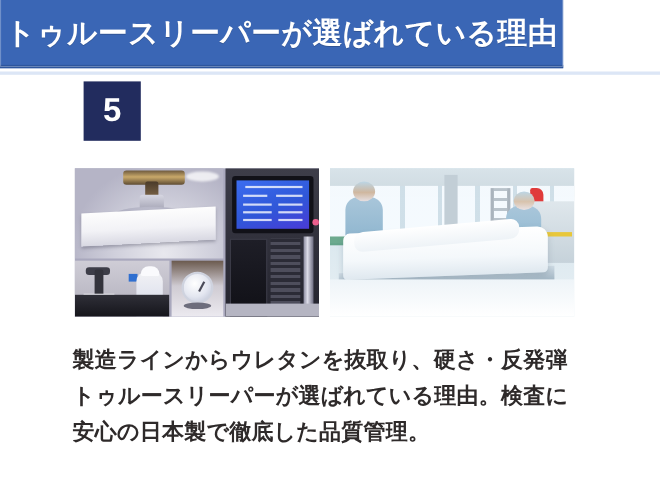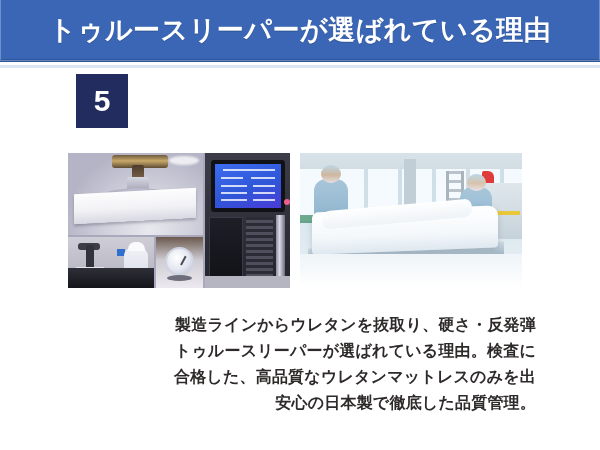--- a/index.html
+++ b/index.html
@@ -6,21 +6,21 @@
   html, body {
     width:600px; height:450px;
     background:#ffffff;
     font-family:"Liberation Sans","DejaVu Sans",sans-serif;
     overflow:hidden;
   }
   #page { position:relative; width:600px; height:450px; background:#fff; }
 
   
   .banner{
-    position:absolute; left:0; top:0; width:600px; height:62px;
+    position:absolute; left:0; top:0; width:512px; height:62px;
     background:#3a66b5;
     border-bottom:3px solid #2e569d;
     display:flex; align-items:center; justify-content:center;
   }
   .banner-inner{
     width:600px; height:62px; display:flex; align-items:center; justify-content:center;
     box-shadow: inset 0 0 0 1px rgba(255,255,255,.28);
   }
   .banner-title{
     color:#ffffff; font-size:27px; font-weight:bold;
@@ -279,22 +279,22 @@
     background:linear-gradient(180deg,#bcd6e6 0%,#d8c3ad 55%,#e9e3e6 100%);
   }
   .p2 .whitefloor{
     position:absolute; left:0; bottom:0; width:222px; height:34px;
     background:linear-gradient(180deg,#eef4f8 0%,#ffffff 100%);
   }
 
   
   .body-text{
     position:absolute; left:66px; top:312px; width:470px;
-    color:#2e2a2a; font-size:16px; font-weight:bold;
-    line-height:1.62; letter-spacing:.2px;text-align:right;
+    color:#2e2a2a; font-size:20px; font-weight:bold;
+    line-height:1.62; letter-spacing:.2px;
   }
   .body-text p{ margin:0; }
 </style>
 </head>
 <body>
 
 <div id="page">
 
   <div class="banner">
     <div class="banner-inner">
@@ -375,17 +375,16 @@
       <div class="bed"></div>
       <div class="sheetfold"></div>
       <div class="whitefloor"></div>
     </div>
 
   </div>
 
   <div class="body-text">
     <p>製造ラインからウレタンを抜取り、硬さ・反発弾</p>
     <p>トゥルースリーパーが選ばれている理由。検査に</p>
-    <p>合格した、高品質なウレタンマットレスのみを出</p>
     <p>安心の日本製で徹底した品質管理。</p>
   </div>
 
 </div>
 
 </body></html>

